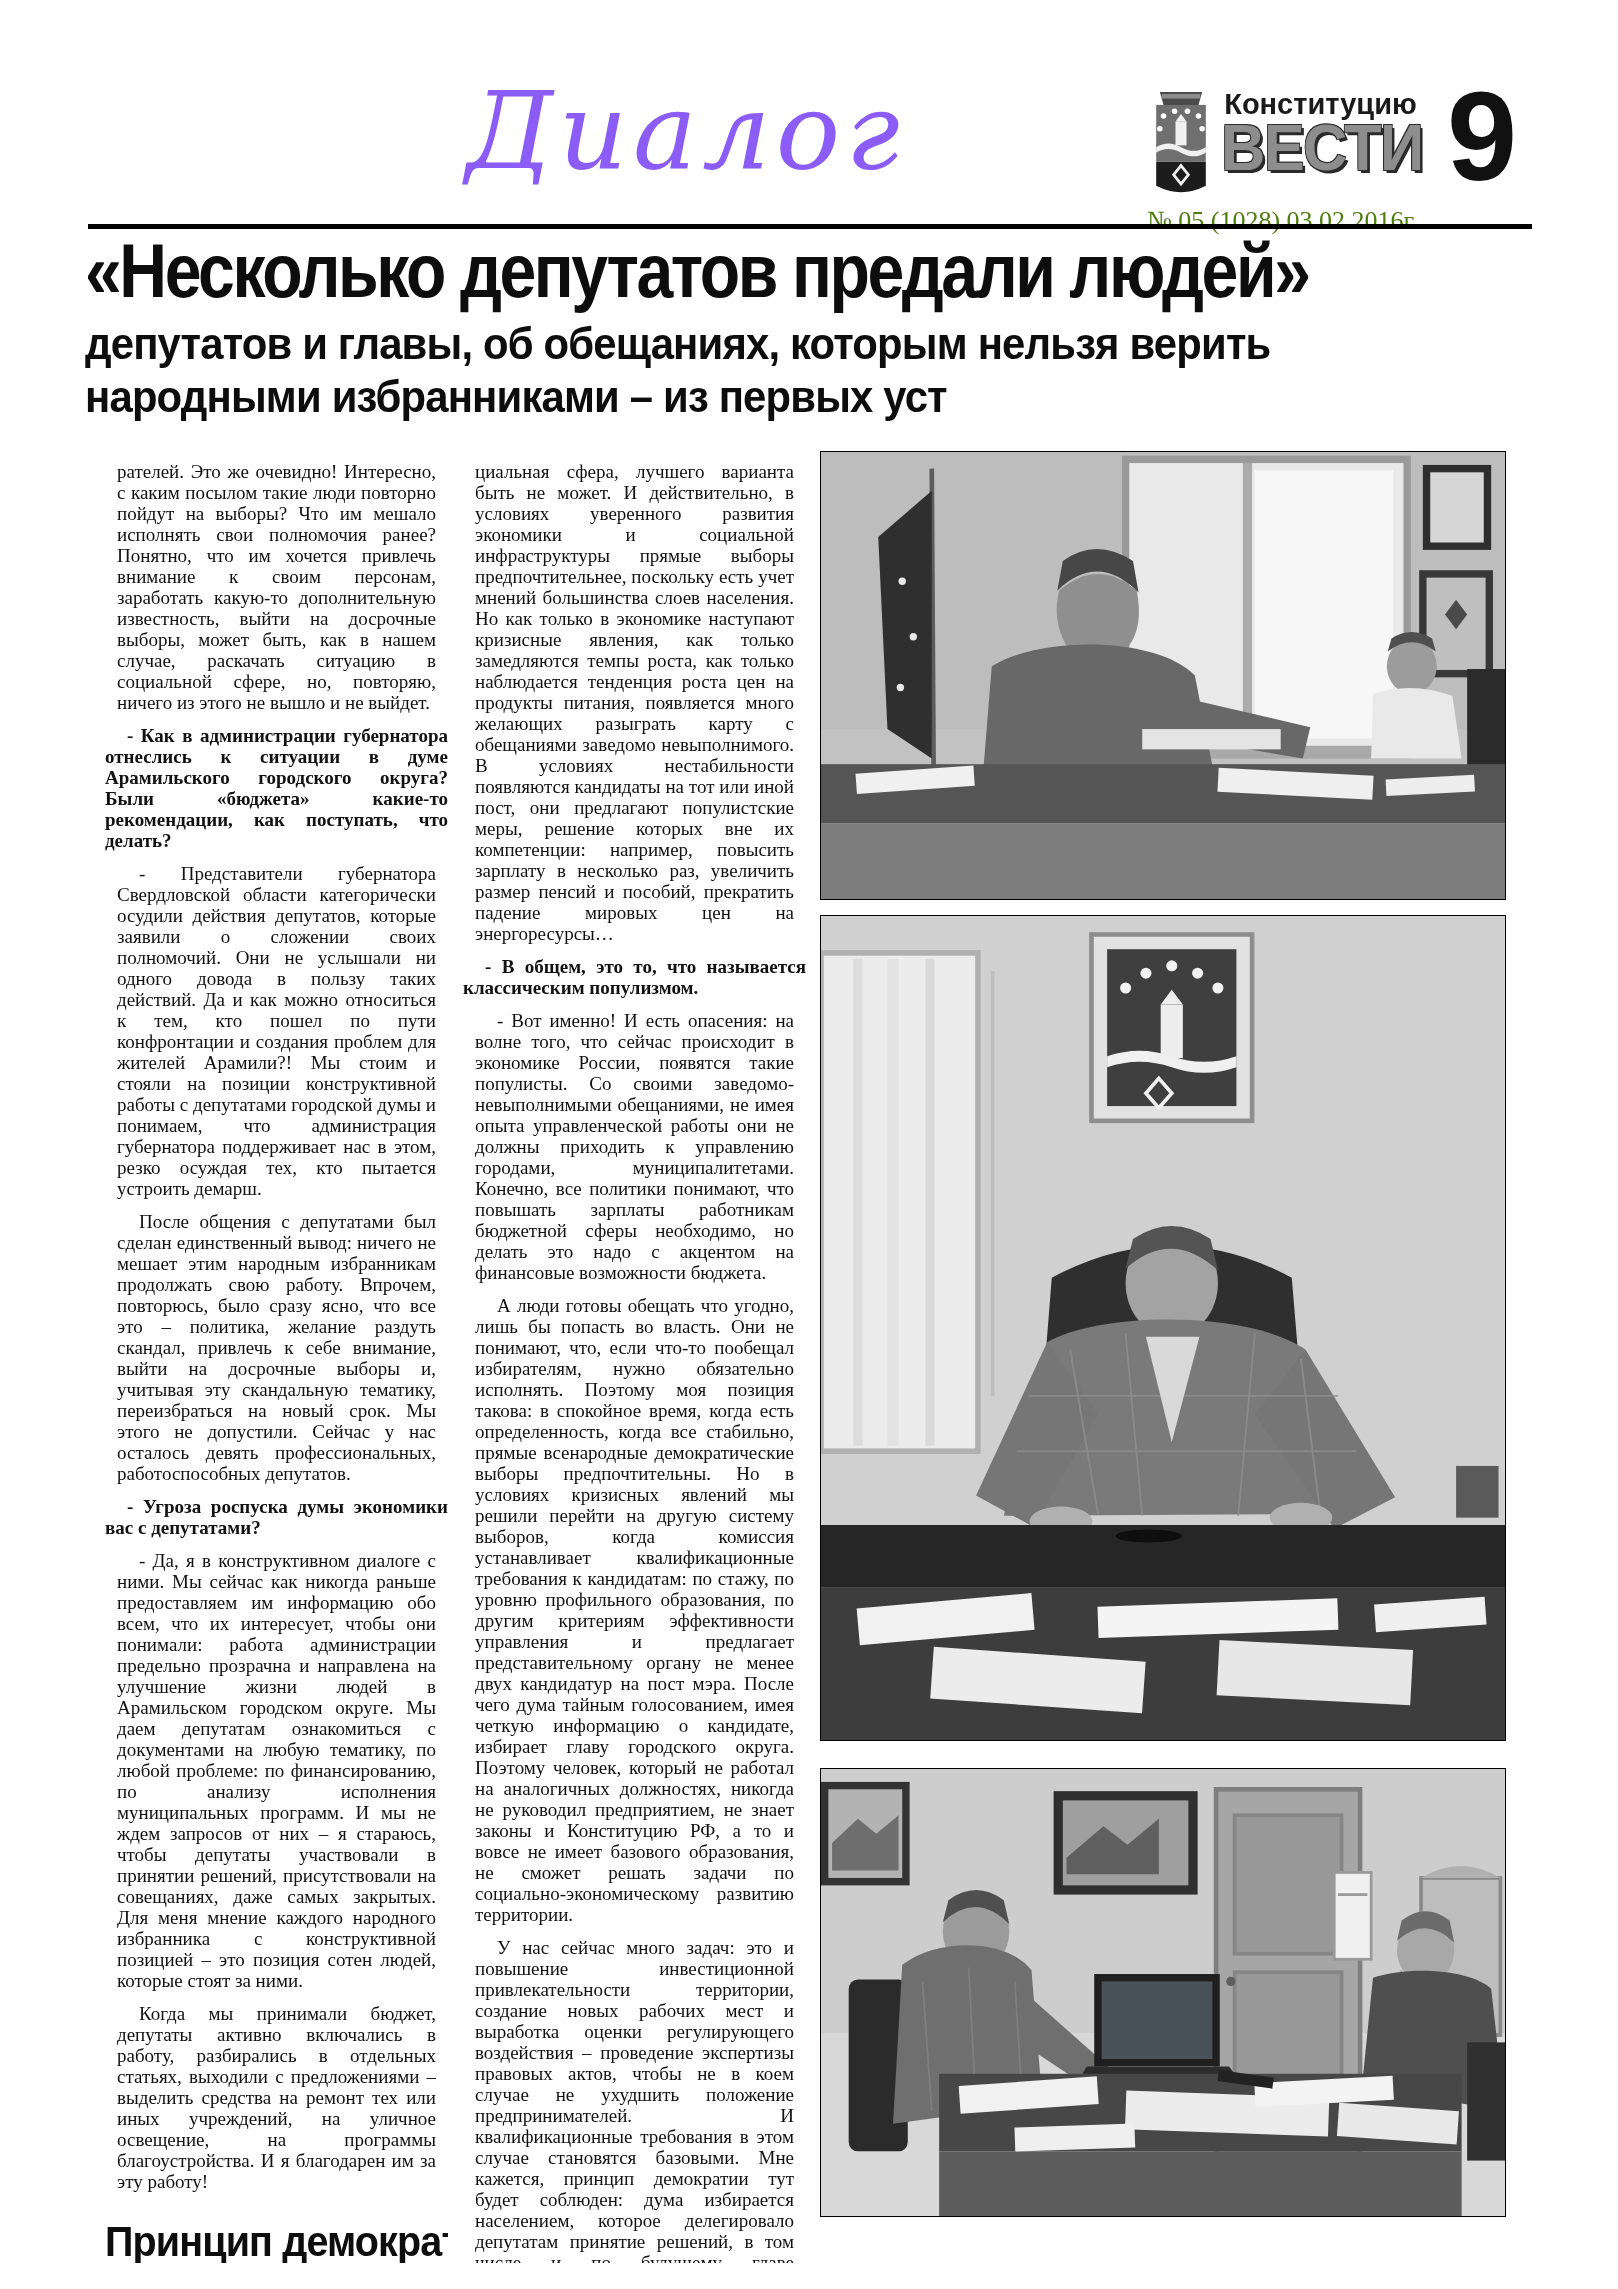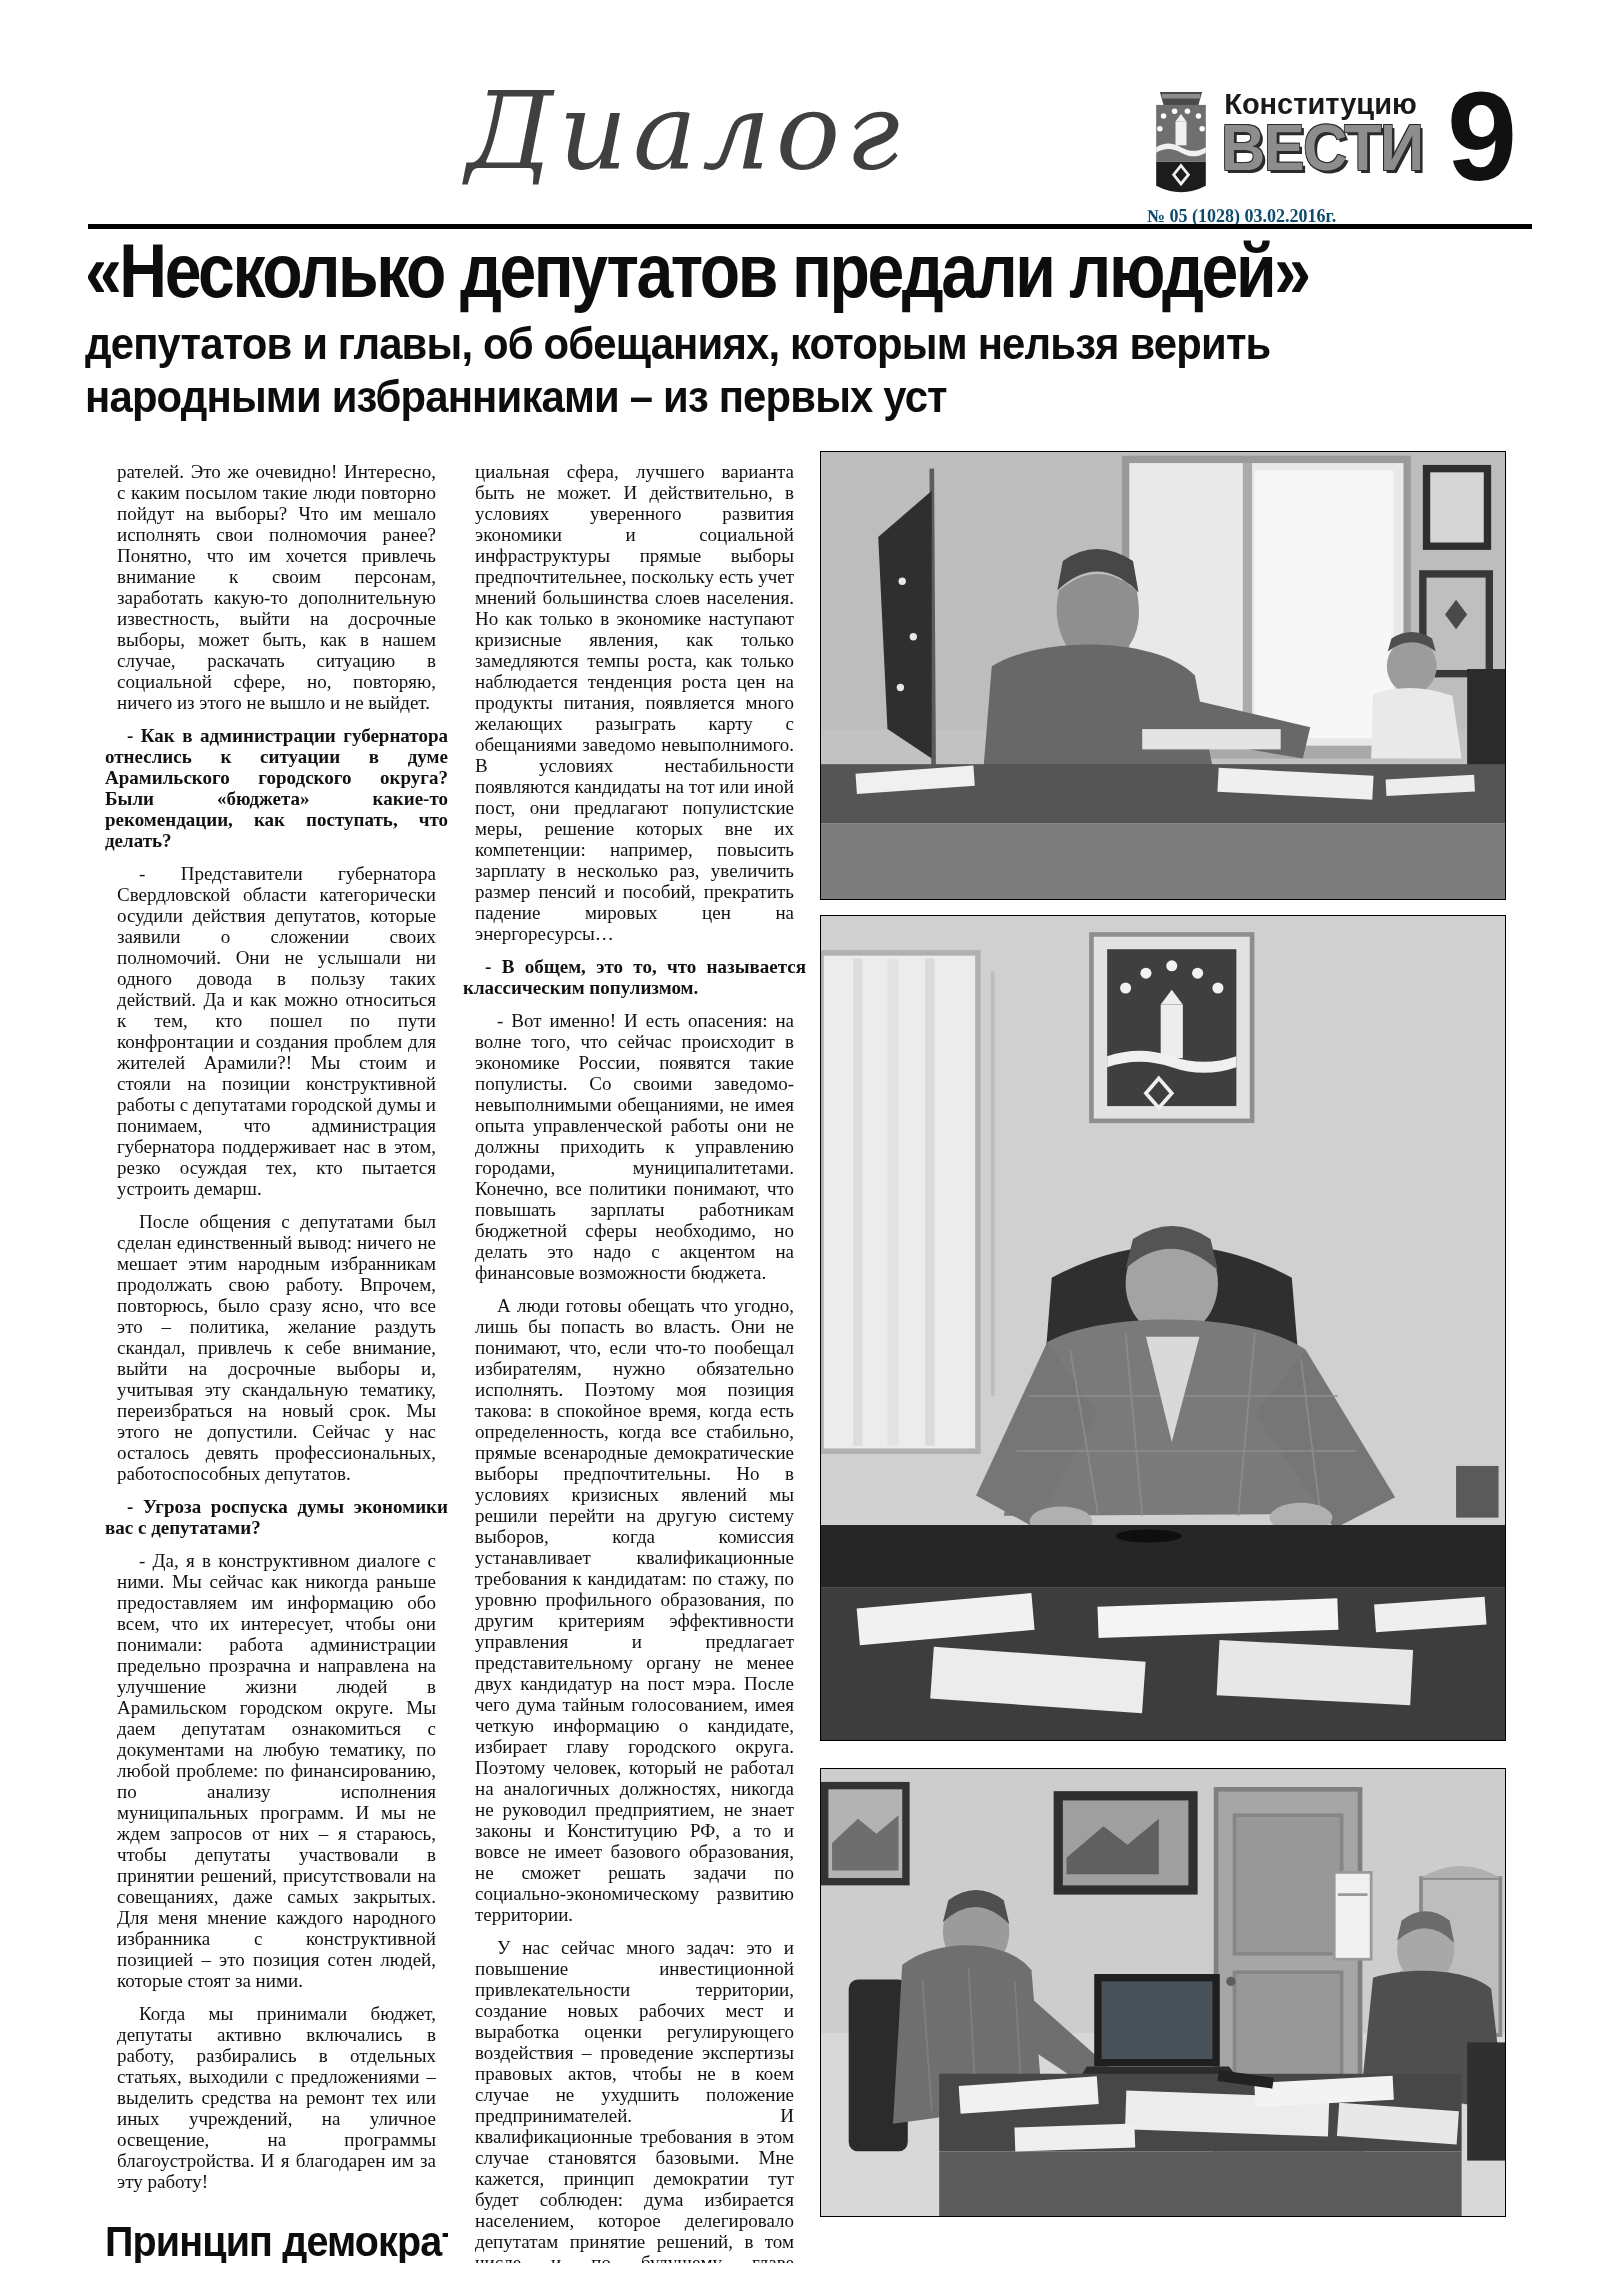--- a/index.html
+++ b/index.html
@@ -1,31 +1,31 @@
 <!DOCTYPE html>
 <html lang="ru" style="font-size:14.8px"><head>
 <meta charset="utf-8">
 <style>
   html,body{margin:0;padding:0;background:#888;}
   .page{position:relative;width:1619px;height:2290px;background:#ffffff;overflow:hidden;
         font-family:"Liberation Serif",serif;color:#111;}
   
   .dialog-title{position:absolute;left:466px;top:78px;
         font-family:"DejaVu Serif",serif;font-style:italic;font-weight:500;
-        font-size:107px;line-height:1;letter-spacing:5.5px;color:#404040;}
+        font-size:107px;line-height:1;letter-spacing:5.5px;color:#8b5cf6;}
   .masthead{position:absolute;left:1147px;top:90px;width:305px;}
   .crest{float:left;width:68px;height:107px;margin-right:9.2px;}
   .mast-top{font-family:"Liberation Sans",sans-serif;font-weight:700;font-size:29px;
         line-height:1;letter-spacing:0;color:#1a1a1a;white-space:nowrap;}
   .mast-main{font-family:"Liberation Sans",sans-serif;font-weight:700;font-size:64px;
         line-height:.92;letter-spacing:-1.8px;color:#8d8d8d;white-space:nowrap;
         transform:scaleX(.96);transform-origin:left top;
         text-shadow:2.8px 2.8px 0 #2b2b2b,-0.9px -0.9px 0 #2b2b2b,0.9px -0.9px 0 #2b2b2b,-0.9px 0.9px 0 #2b2b2b;}
   .issue{clear:both;padding-top:9.2px;font-family:"Liberation Serif",serif;
-        font-size:18px;color:#0c4a6e;white-space:nowrap;font-weight:bold;}
+        font-size:26px;color:#4d7c0f;white-space:nowrap;}
   .page-num{position:absolute;left:1447px;top:74px;font-family:"Liberation Sans",sans-serif;
         font-weight:700;font-size:126px;line-height:1;color:#111;}
   .header-rule{position:absolute;left:88px;top:224px;width:1444px;height:4.6px;background:#000;}
   
   .headline{position:absolute;left:85px;top:233px;margin:0;
         font-family:"Liberation Sans",sans-serif;font-weight:700;font-size:76px;line-height:1;
         letter-spacing:-2.8px;white-space:nowrap;transform:scaleX(.87);transform-origin:left top;color:#0d0d0d;}
   .subheadline{position:absolute;left:85px;top:317px;margin:0;
         font-family:"Liberation Sans",sans-serif;font-weight:700;font-size:45px;line-height:1.18;
         letter-spacing:-0.9px;white-space:nowrap;transform:scaleX(.93);transform-origin:left top;color:#0d0d0d;}

